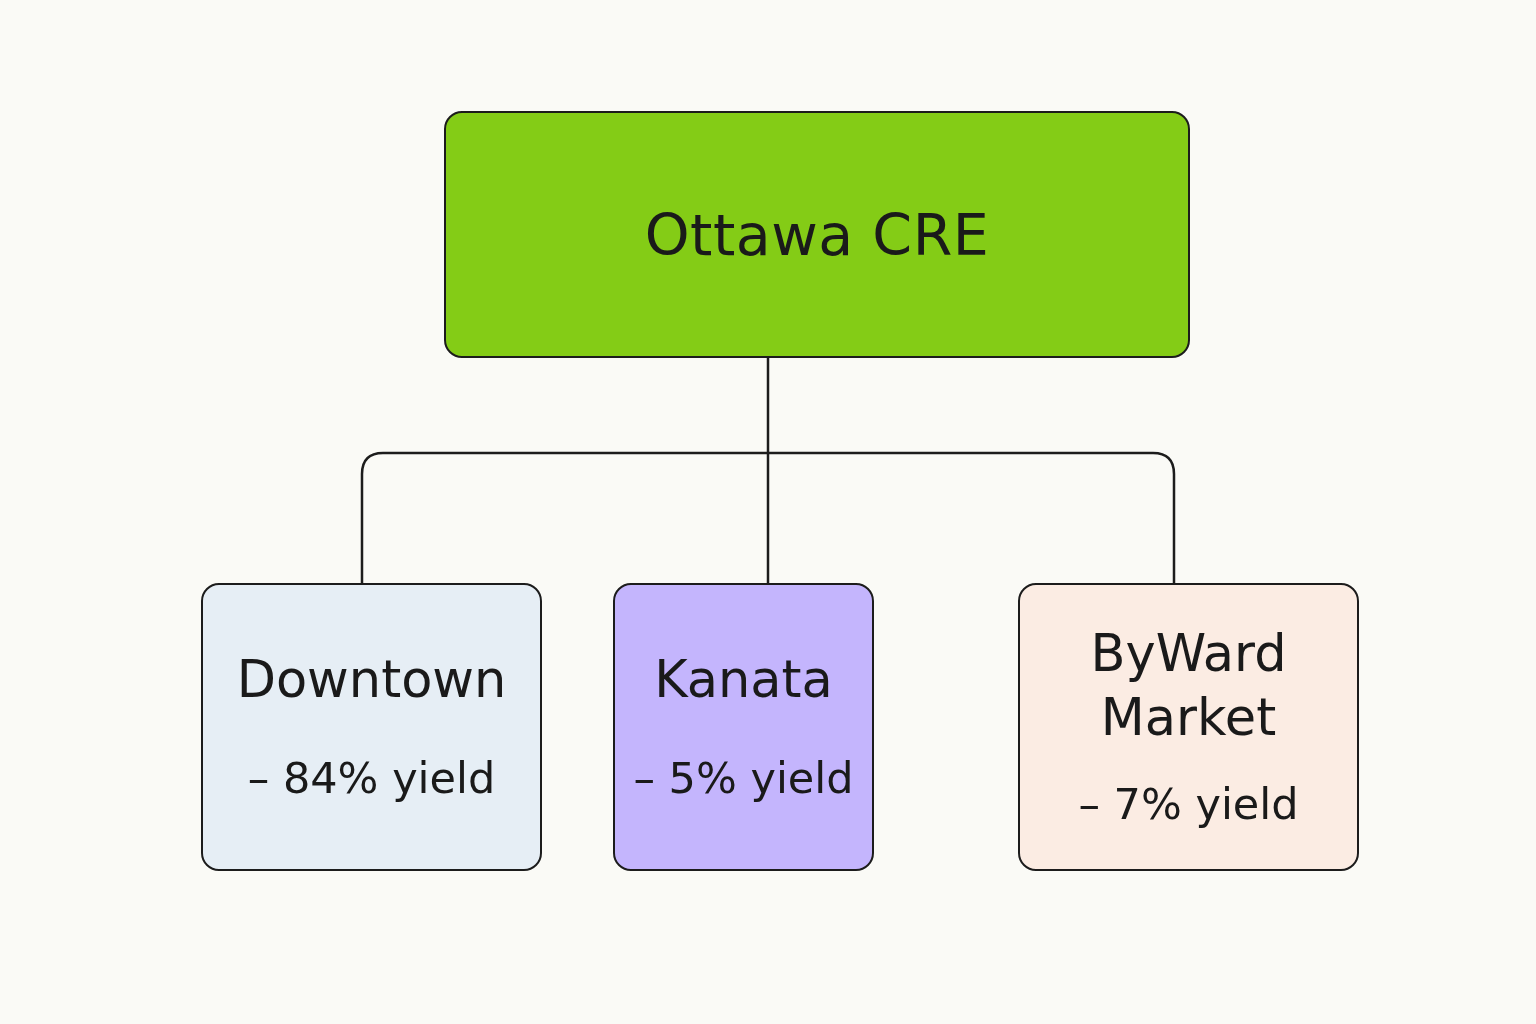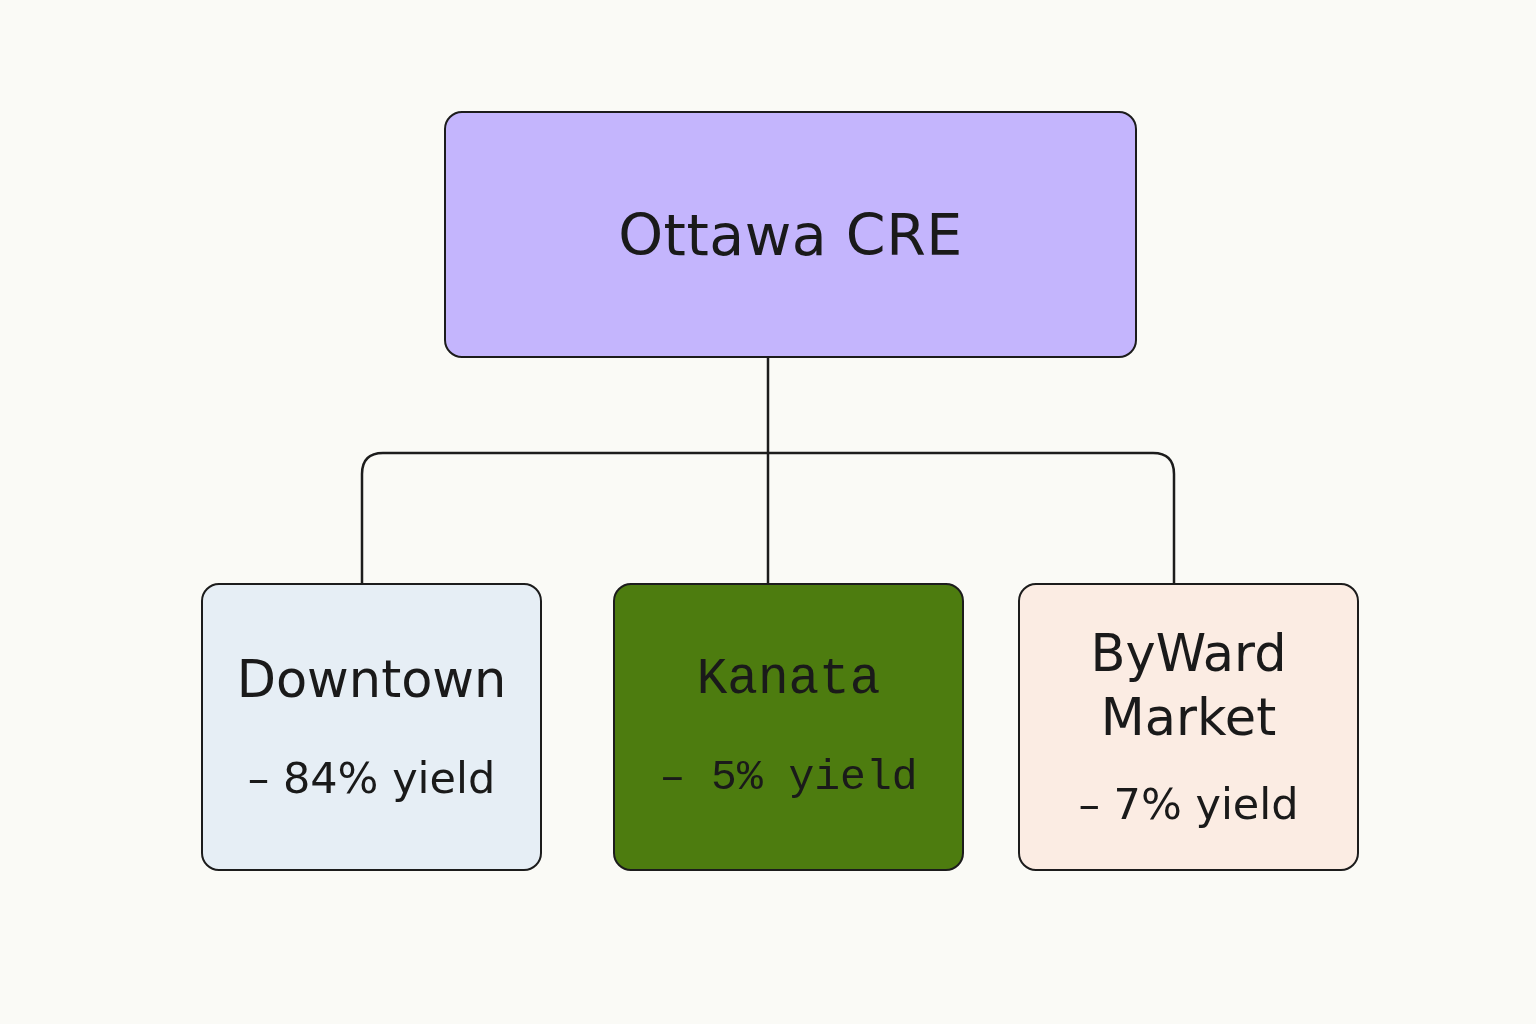--- a/index.html
+++ b/index.html
@@ -17,32 +17,32 @@
     box-sizing: border-box;
     border: 2.5px solid #1c1c1c;
     border-radius: 18px;
     display: flex;
     flex-direction: column;
     align-items: center;
     justify-content: center;
     text-align: center;
   }
   .root {
-    left: 444px; top: 111px; width: 693px; height: 247px;
-    background: #c4b5fd;
+    left: 444px; top: 111px; width: 746px; height: 247px;
+    background: #84cc16;
     gap: 48px;
   }
   .root .t1, .root .t2 {
     font-size: 57px; line-height: 78px; font-weight: 500; letter-spacing: 0.5px;
   }
   .child { top: 583px; height: 288px; }
   .child .name { font-size: 51px; line-height: 64px; }
   .child .yield { font-size: 43px; line-height: 56px; margin-top: 38px; }
   #c0 { left: 201px; width: 341px; background: #e6eef5; }
-  #c1 { left: 613px; width: 351px; background: #4d7c0f; font-family: Liberation Mono, monospace; }
+  #c1 { left: 613px; width: 261px; background: #c4b5fd; }
   #c2 { left: 1005px; width: 341px; background: #fbece3; margin-left: 13px; }
   #c2 .yield { margin-top: 26px; }
 </style>
 </head>
 <body>
 
 <svg class="connectors" width="1536" height="1024">
   <g fill="none" stroke="#1c1c1c" stroke-width="2.5">
     <line x1="768" y1="358" x2="768" y2="583"></line>
     <path d="M362 583 V474 Q362 453 383 453 H1153 Q1174 453 1174 474 V583"></path>

